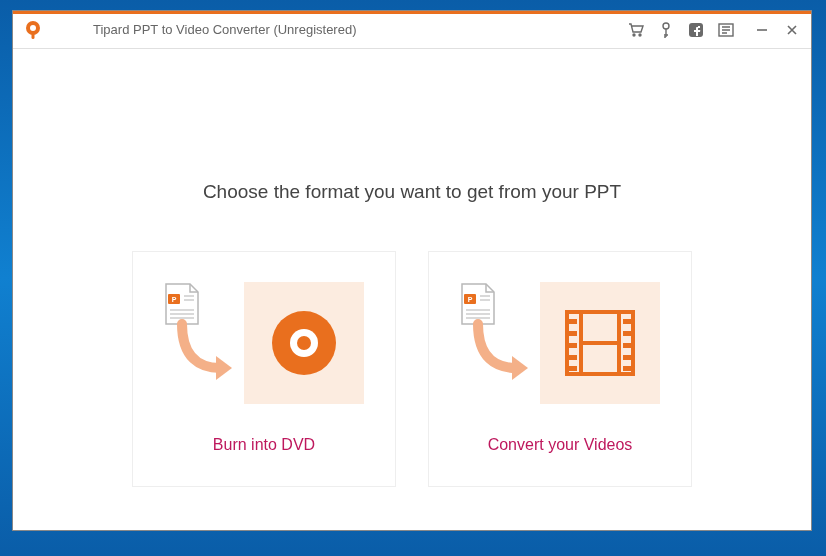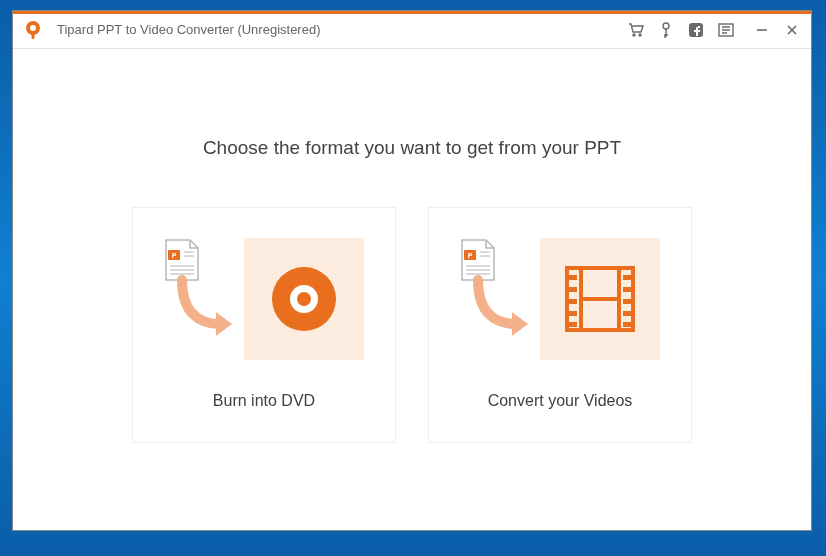--- a/index.html
+++ b/index.html
@@ -22,20 +22,21 @@
   display: flex;
   flex-direction: column;
 }
 .titlebar {
   height: 38px;
   border-bottom: 1px solid #e0e0e0;
   display: flex;
   align-items: center;
   padding: 0 10px 0 8px;
   position: relative;
+  gap: 36px;
 }
 .top-accent {
   position: absolute;
   top: 0; left: 0; right: 0;
   height: 3px;
   background: #e96f1e;
 }
 .app-logo {
   width: 24px;
   height: 24px;
@@ -62,20 +63,21 @@
   justify-content: center;
   width: 18px;
   height: 18px;
 }
 .content {
   flex: 1;
   display: flex;
   flex-direction: column;
   align-items: center;
   padding-top: 88px;
+  justify-content: center;
 }
 .heading {
   font-size: 19px;
   color: #444;
   font-weight: 400;
   margin-bottom: 48px;
 }
 .options {
   display: flex;
   gap: 32px;
@@ -116,21 +118,21 @@
   top: 0;
   width: 120px;
   height: 122px;
   background: #fcece0;
   display: flex;
   align-items: center;
   justify-content: center;
 }
 .option-label {
   font-size: 16px;
-  color: #404040;
+  color: #be185d;
   font-weight: 400;
 }
 </style>
 </head>
 <body>
 
 <div class="window">
   <div class="titlebar">
     <div class="top-accent"></div>
     <div class="app-logo">

